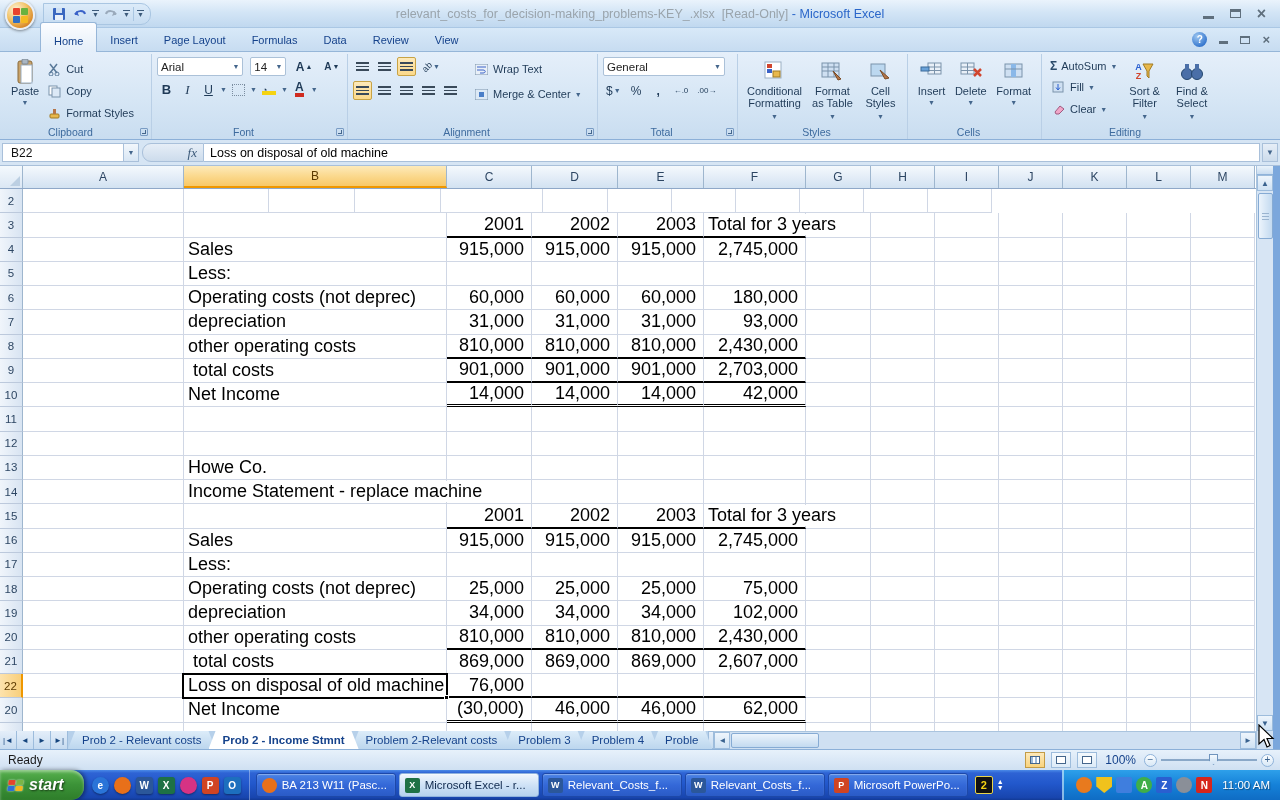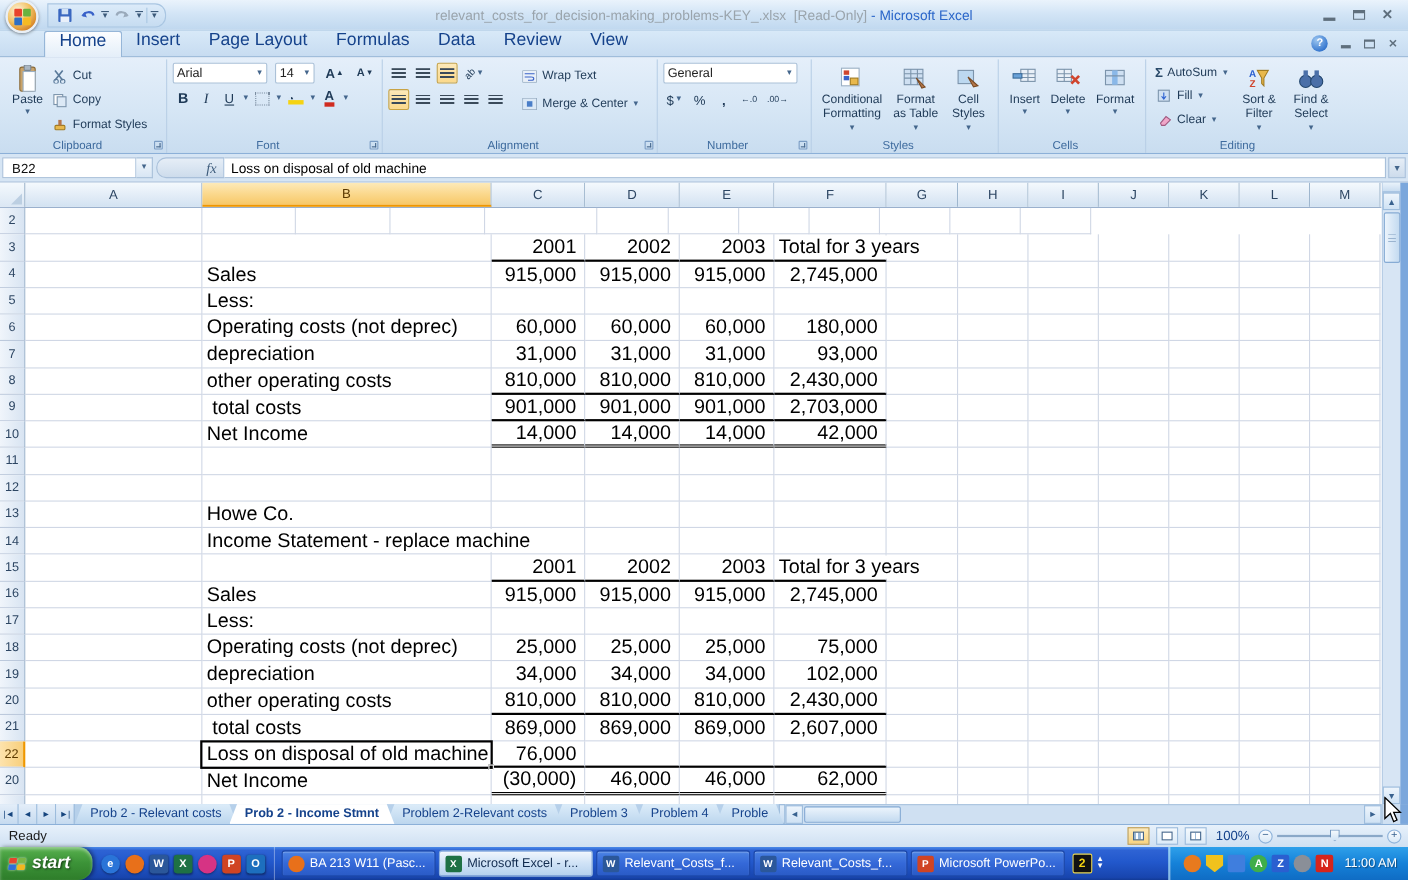--- a/index.html
+++ b/index.html
@@ -14,21 +14,21 @@
 .qsep{width:1px;height:14px;background:#a9c6e2}
 .qdd{font-size:7px;color:#3c5a7a;border-top:1.5px solid #3c5a7a;line-height:6px;padding-top:1px}
 .wtitle{position:absolute;left:0;right:0;text-align:center;font-size:12.5px;color:#9aa4ac;pointer-events:none}
 .wtitle .app{color:#2a66c9}
 .winbtns{margin-left:auto;display:flex;align-items:center;gap:16px;padding-right:14px;z-index:4}
 .wmin{width:11px;height:3px;background:#5f6f7d;margin-top:7px}
 .wrest{width:11px;height:9px;border:1px solid #5f6f7d;border-top:3px solid #5f6f7d}
 .wclose{color:#5f6f7d;font-size:16px;font-weight:bold;line-height:12px}
 
 .tabrow{height:24px;background:linear-gradient(#d8e9f8,#c7dcf1);display:flex;align-items:flex-end;padding-left:40px;border-bottom:1px solid #96b6d8;position:relative}
-.rtab{padding:0 13px 4px;font-size:16px;color:#15428b;position:relative}
+.rtab{padding:12px 13px 4px;font-size:11px;color:#15428b;position:relative}
 .rtab.active{background:linear-gradient(#fcfdff,#edf4fb 60%,#e4eef9);border:1px solid #96b6d8;border-bottom:none;border-radius:3px 3px 0 0;margin-bottom:-1px;padding-bottom:5px}
 .trright{margin-left:auto;display:flex;align-items:center;gap:12px;padding:0 10px 4px 0}
 .helpico{width:15px;height:15px;border-radius:50%;background:radial-gradient(circle at 35% 30%,#9cc6f0,#3a7ad0 70%,#1e56a8);color:#fff;font-size:10px;font-weight:bold;display:flex;align-items:center;justify-content:center}
 .smin{width:9px;height:3px;background:#5f6f7d;margin-top:6px}
 .srest{width:10px;height:8px;border:1px solid #5f6f7d;border-top:2px solid #5f6f7d}
 .sclose{color:#5f6f7d;font-size:13px;font-weight:bold}
 
 .ribbon{height:88px;background:linear-gradient(#e5effa,#d6e6f5 55%,#c9ddf0);border-bottom:1px solid #8cb0d8;display:flex;padding:2px 0 0 2px}
 .rgroup{position:relative;border-right:1px solid #b9cfe6;padding:3px 5px 15px;display:flex;flex-direction:column}
 .glabel{position:absolute;bottom:1px;left:0;right:12px;text-align:center;font-size:10.5px;color:#3e6b9e}
@@ -371,21 +371,21 @@
       <div class="fbtn">
           <b>,</b>
         </div>
       <div class="fbtn" style="font-size:8px">
           <span>←.0</span>
         </div>
       <div class="fbtn" style="font-size:8px">
           <span>.00→</span>
         </div>
     </div>
-    <span class="glabel">Number</span>
+    <span class="glabel">Total</span>
     <span class="launch"></span>
   </div>
 
   <div class="rgroup" style="width:170px">
     <div style="display:flex;justify-content:space-around">
       <div class="bigbtn">
         <span class="ico24">
           <svg width="22" height="22">
               <rect x="1" y="1" width="16" height="16" fill="#fff" stroke="#9bb0c4"></rect>
               <rect x="3" y="3" width="5" height="4" fill="#d0452e"></rect>

